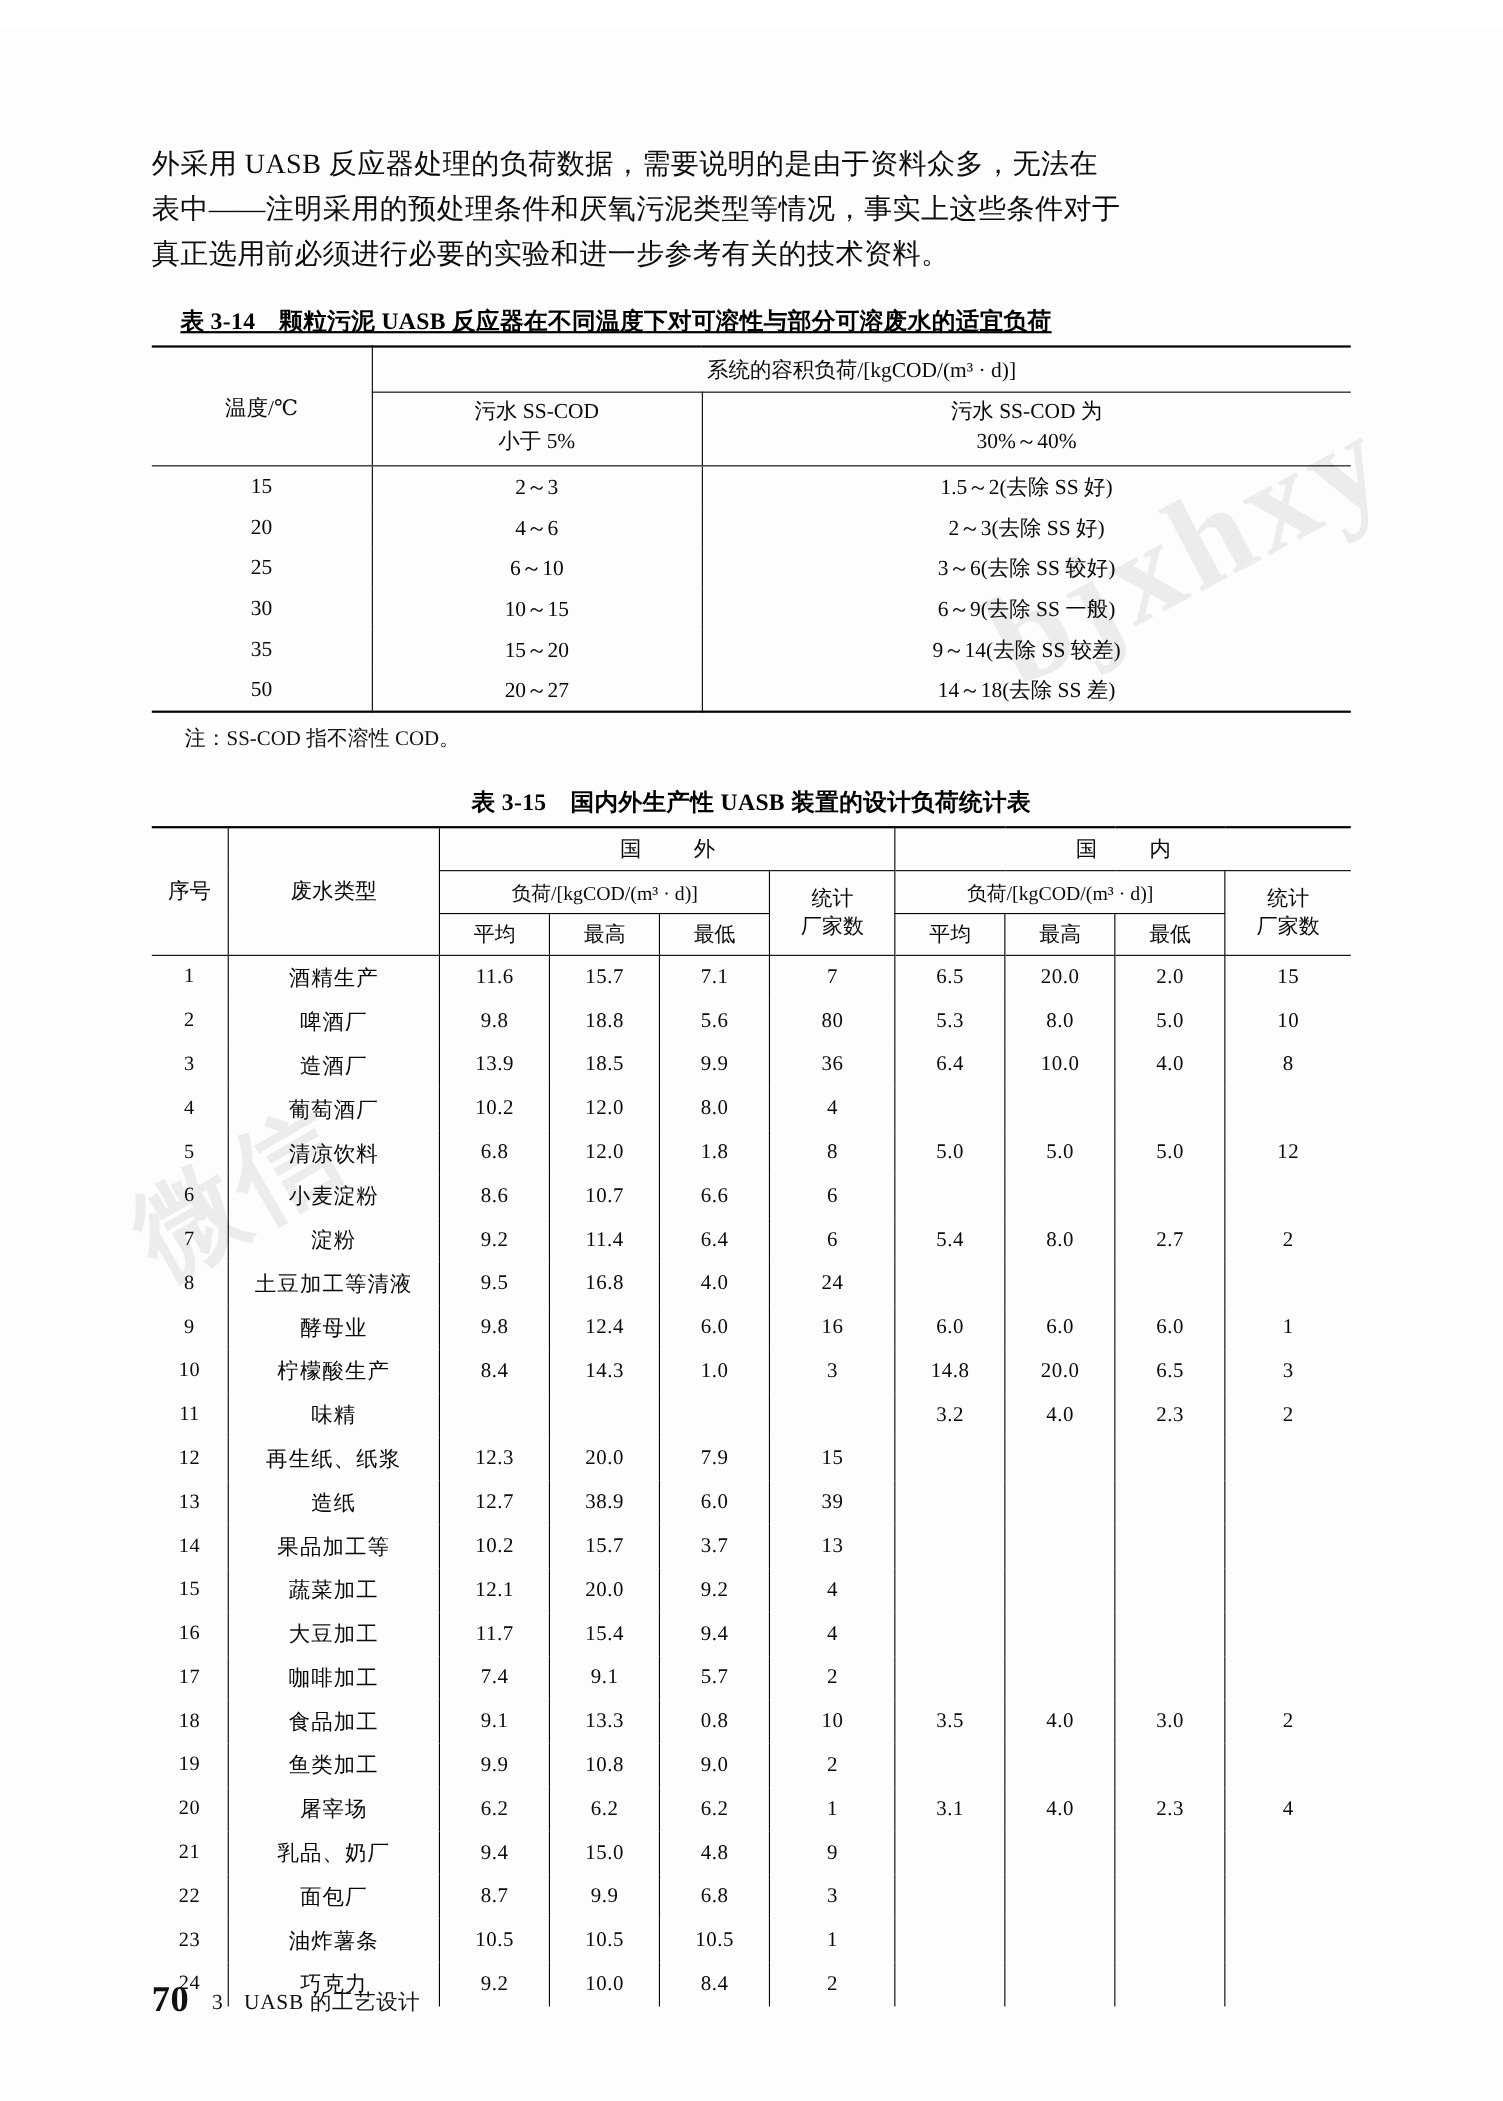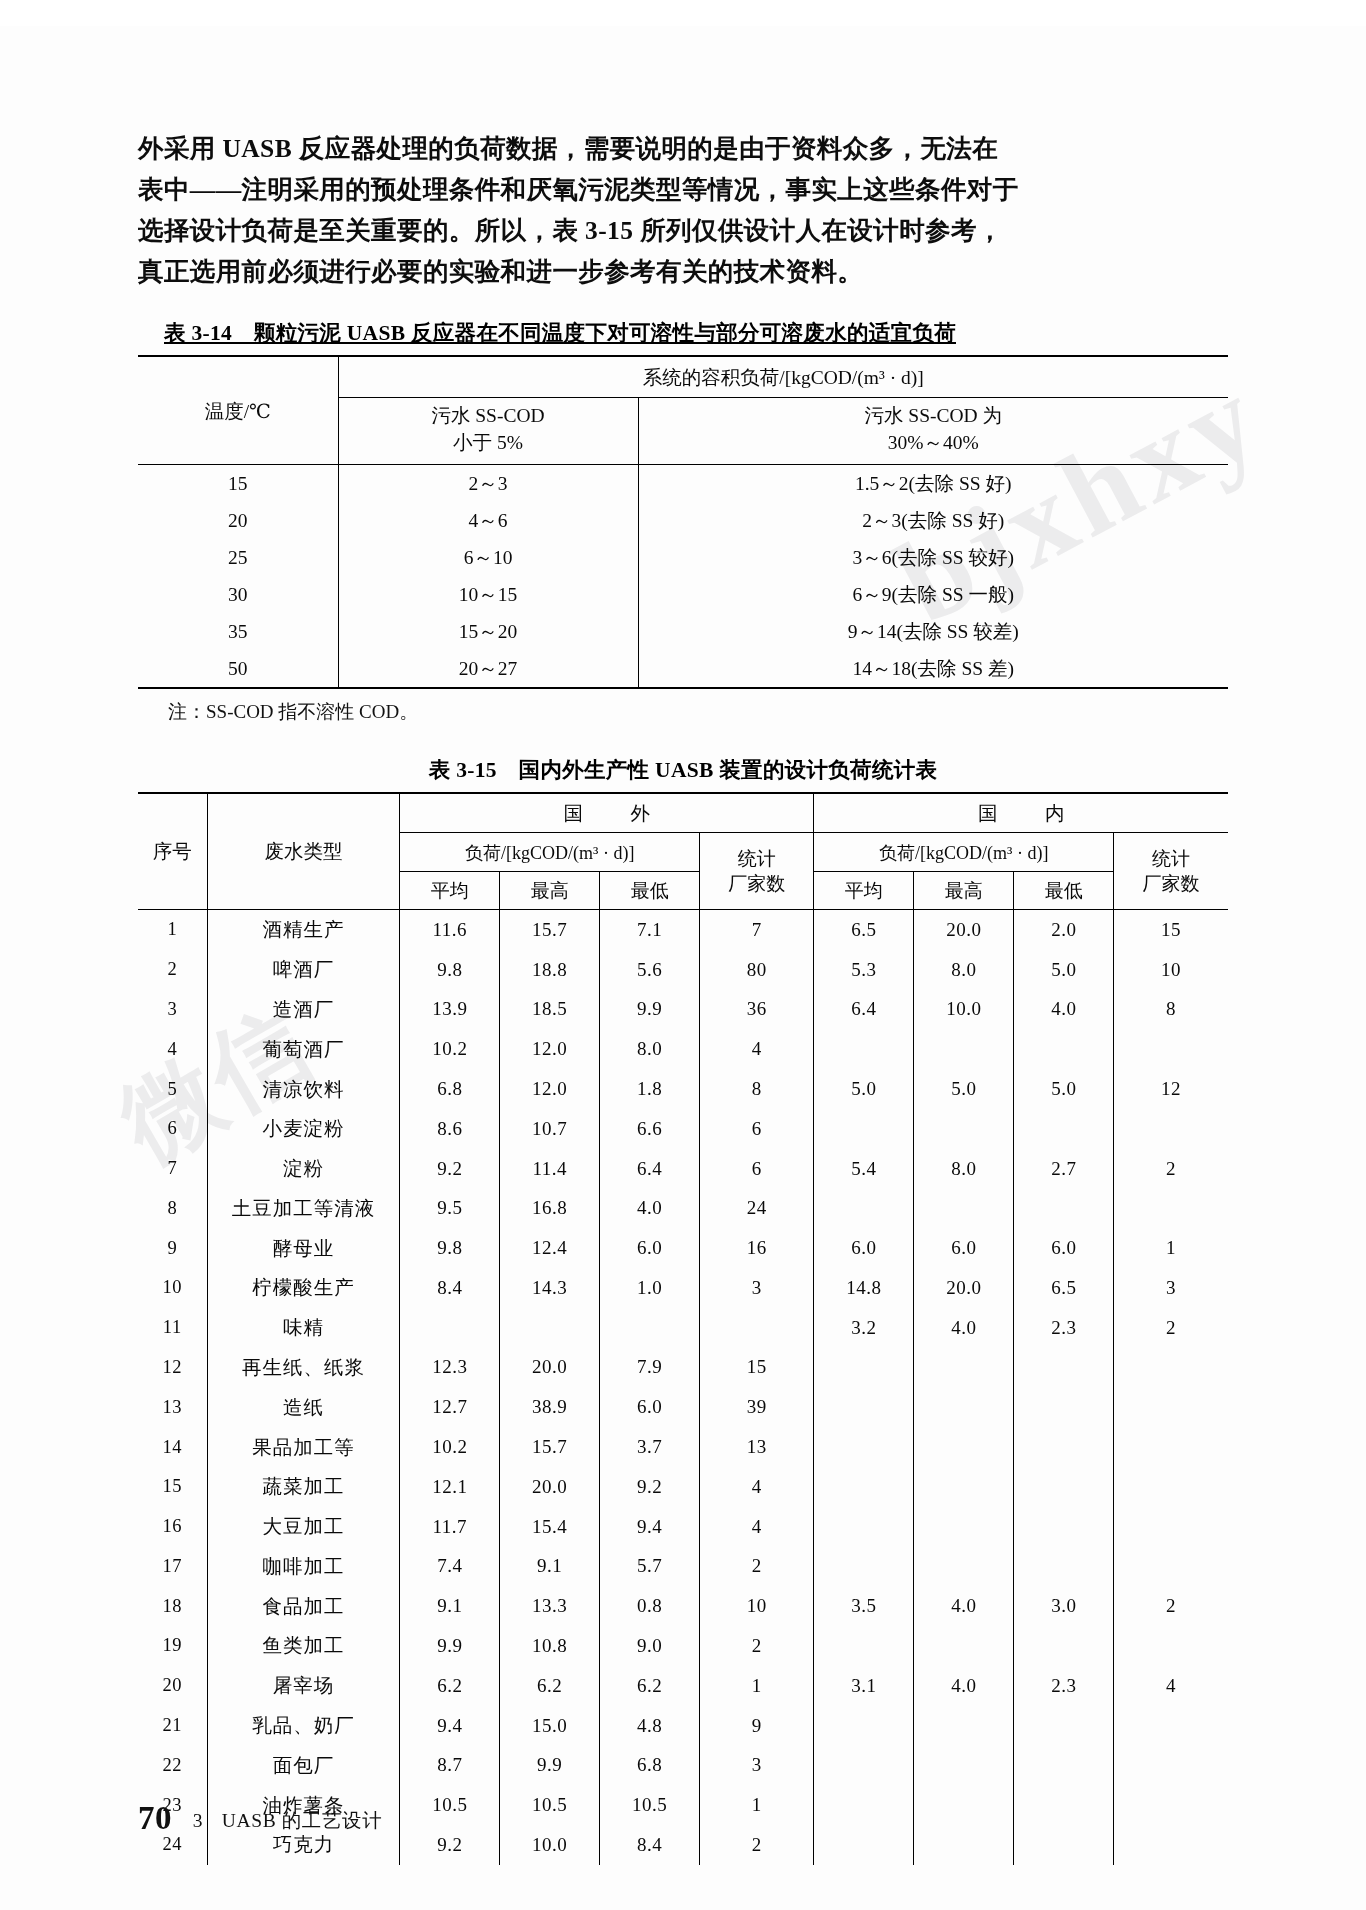--- a/index.html
+++ b/index.html
@@ -38,21 +38,21 @@
   }
 
   
   .para {
     font-size: 25.5px;
     line-height: 41px;
     letter-spacing: 0.4px;
     text-align: justify;
     color: #0d0d0d;
     margin: 0 0 26px 0;
-    font-weight: 700;
+    font-weight: 400;
   }
   .para span.ln {
     display: block;
     white-space: nowrap;
   }
 
   
   .tbl-caption {
     font-size: 21.5px;
     font-weight: bold;
@@ -217,21 +217,20 @@
   <div class="page-border-top"></div>
 
   <div class="watermark wm1">bjxhxy</div>
   <div class="watermark wm2">微信</div>
 
   <div class="content">
 
     <div class="para">
       <span class="ln">外采用 UASB 反应器处理的负荷数据，需要说明的是由于资料众多，无法在</span>
       <span class="ln">表中——注明采用的预处理条件和厌氧污泥类型等情况，事实上这些条件对于</span>
-      <span class="ln">选择设计负荷是至关重要的。所以，表 3-15 所列仅供设计人在设计时参考，</span>
       <span class="ln">真正选用前必须进行必要的实验和进一步参考有关的技术资料。</span>
     </div>
 
     <div class="tbl-caption cap-314">表 3-14　颗粒污泥 UASB 反应器在不同温度下对可溶性与部分可溶废水的适宜负荷</div>
 
     <table class="t314">
       <colgroup>
         <col class="col-temp">
         <col class="col-a">
         <col>

